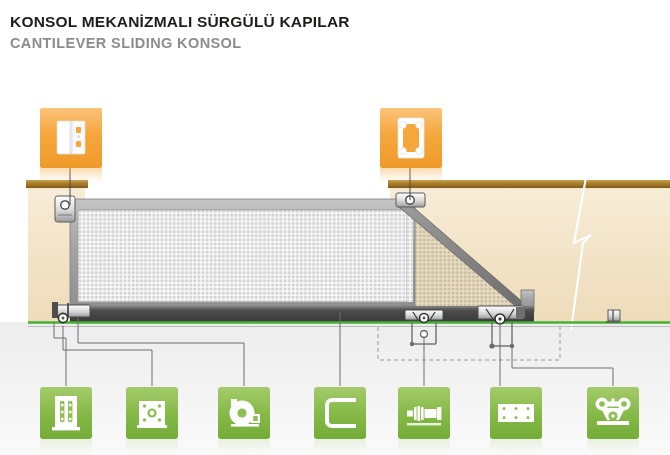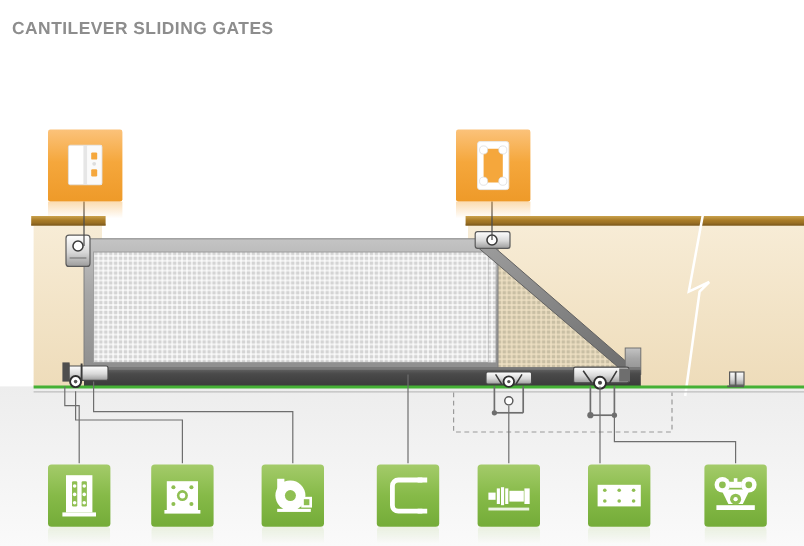--- a/index.html
+++ b/index.html
@@ -89,21 +89,22 @@
     -webkit-mask-image: linear-gradient(to top, rgba(0,0,0,0.55), rgba(0,0,0,0));
     mask-image: linear-gradient(to top, rgba(0,0,0,0.55), rgba(0,0,0,0));
   }
 </style>
 </head>
 <body>
 
 <div id="page">
 
   <div class="title-block">
-    <div class="title-en">CANTILEVER SLIDING GATES</div>
+    <div class="title-tr">KONSOL MEKANİZMALI SÜRGÜLÜ KAPILAR</div>
+    <div class="title-en">CANTILEVER SLIDING KONSOL</div>
   </div>
 
   <svg id="scene" viewBox="0 0 670 455">
     <defs>
 
       <pattern id="mesh" width="4.1" height="4.1" patternUnits="userSpaceOnUse">
         <rect width="4.1" height="4.1" fill="#ffffff"></rect>
         <rect width="3.0" height="3.0" x="0.55" y="0.55" fill="#D4D4D4"></rect>
       </pattern>
       <pattern id="meshTail" width="4.1" height="4.1" patternUnits="userSpaceOnUse">

